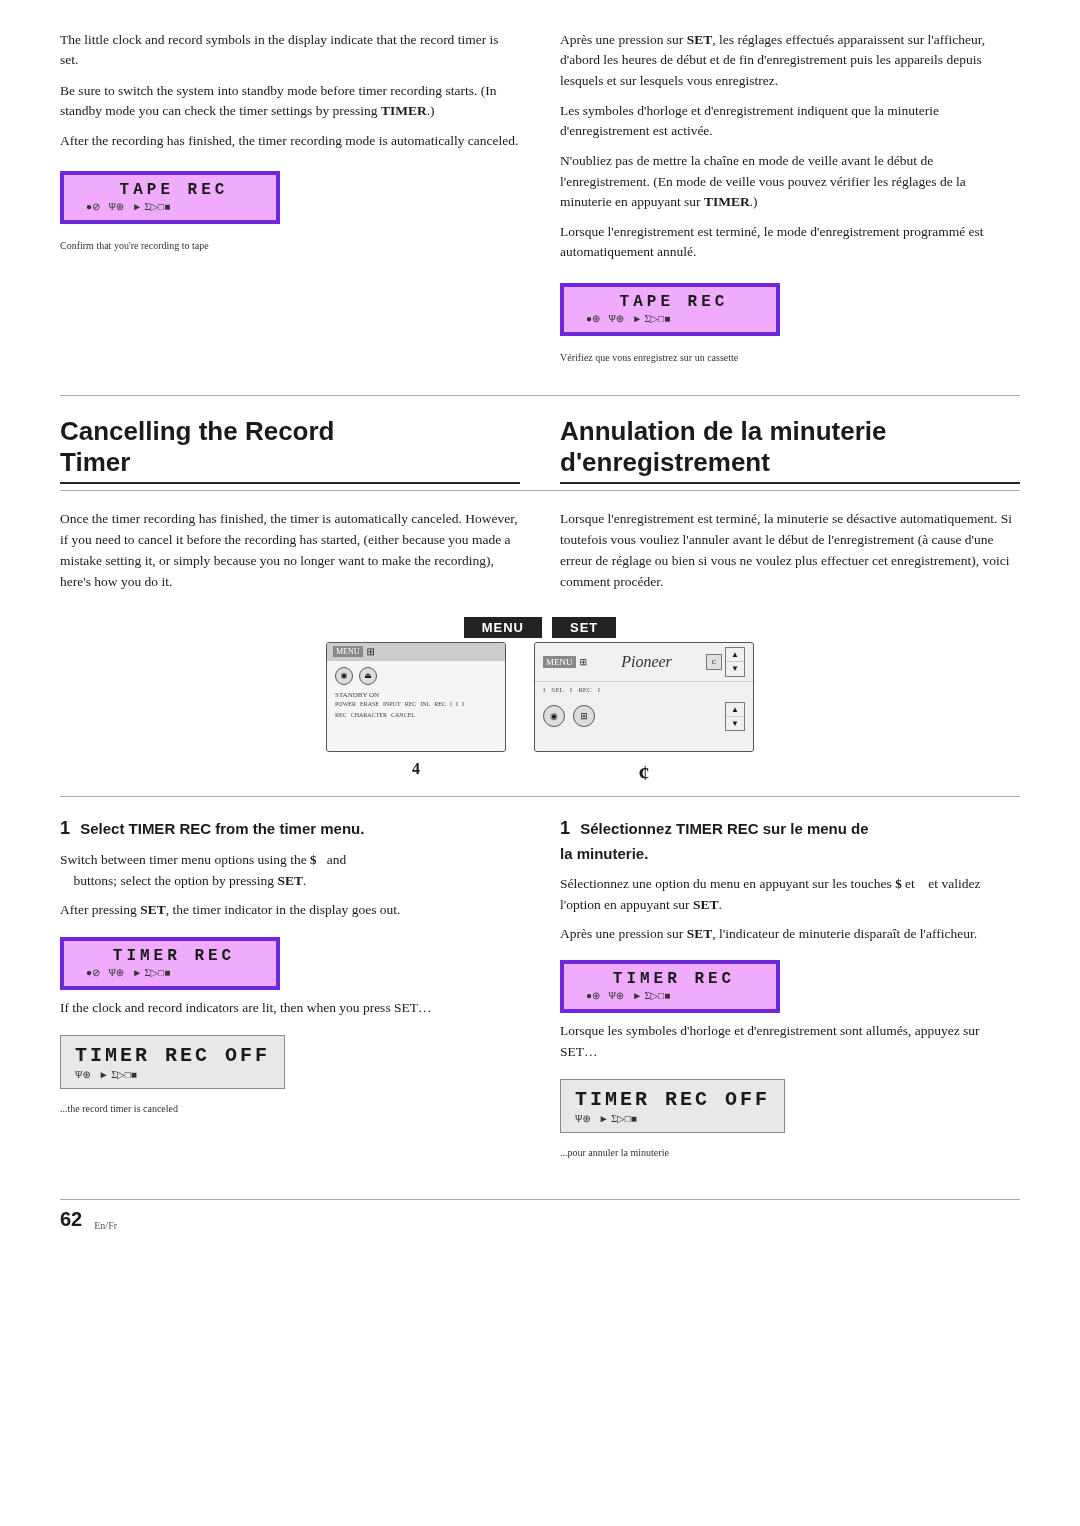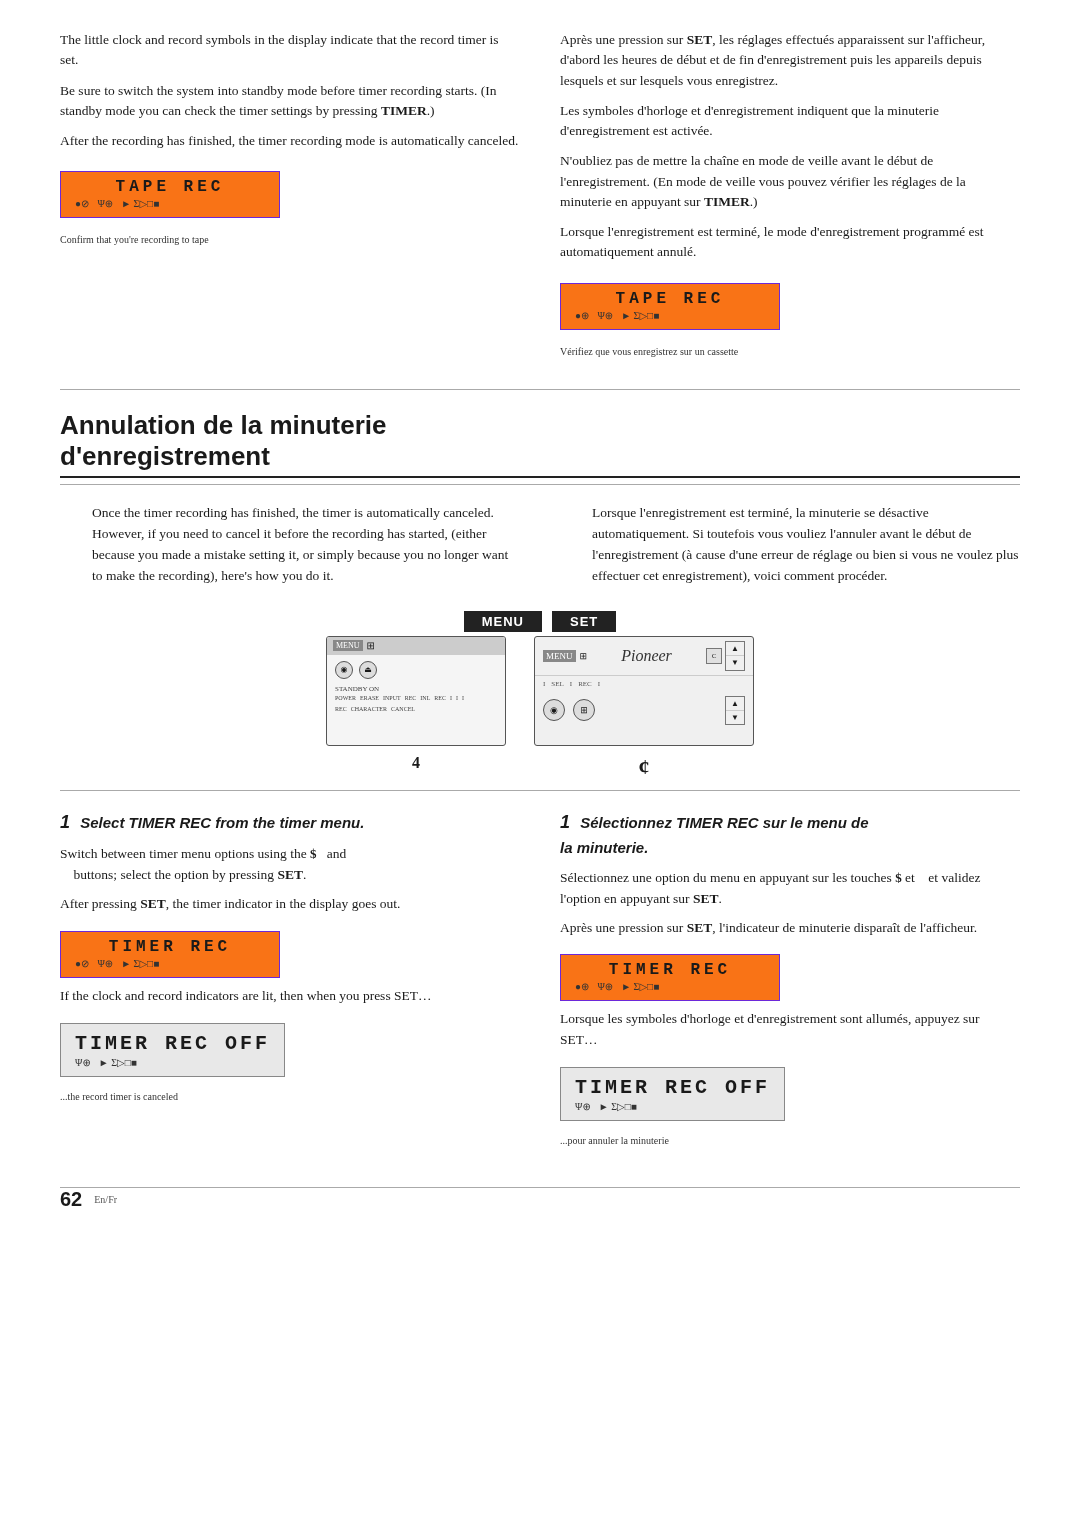--- a/index.html
+++ b/index.html
@@ -24,23 +24,23 @@
     .col-left, .col-right {
       flex: 1;
     }
 
     .col-left p, .col-right p {
       margin-bottom: 10px;
       line-height: 1.5;
     }
 
     .display-box {
-      background: #f97316;
-      border: 1px solid #6d28d9;
-      padding: 6px 14px 8px 14px;
+      background: #f0abfc;
+      border: 4px solid #6d28d9;
+      padding: 6px 14px 8px 22px;
       margin: 10px 0;
       display: inline-block;
       min-width: 220px;
     }
 
     .display-box .display-title {
       font-family: 'Courier New', Courier, monospace;
       font-size: 16px;
       font-weight: bold;
       letter-spacing: 4px;
@@ -95,21 +95,20 @@
       margin-bottom: 16px;
     }
 
     .body-col {
       flex: 1;
     }
 
     .body-col p {
       line-height: 1.55;
       margin-bottom: 8px;
-      margin-left: 32px;
     }
 
     .menu-set-labels {
       display: flex;
       gap: 60px;
       justify-content: center;
       margin-bottom: 4px;
     }
 
     .menu-label {
@@ -288,21 +287,20 @@
     .step-col {
       flex: 1;
     }
 
     .step-heading {
       font-family: Arial, Helvetica, sans-serif;
       font-size: 15px;
       font-weight: bold;
       margin-bottom: 8px;
       line-height: 1.4;
-      font-style: italic;
     }
 
     .step-number {
       font-size: 18px;
       font-weight: bold;
       font-family: Arial, sans-serif;
       margin-right: 6px;
     }
 
     .step-col p {
@@ -310,23 +308,24 @@
       margin-bottom: 8px;
     }
 
     .step-col .display-box {
       margin: 8px 0;
     }
 
     
     .page-footer {
       display: flex;
-      align-items: center;
+      align-items: flex-end;
       margin-top: 30px;
       border-top: 1px solid #aaa;
+      padding-top: 8px;
     }
 
     .page-number {
       font-family: Arial, sans-serif;
       font-weight: bold;
       font-size: 20px;
       margin-right: 12px;
     }
 
     .lang-note {
@@ -416,20 +415,26 @@
         <span>●⊕</span>
         <span>Ψ⊕</span>
         <span>► Σ▷□■</span>
       </div>
     </div>
     <p class="confirm-text">Vérifiez que vous enregistrez sur un cassette</p>
   </div>
 </div>
 
 <div class="section-row">
+  <div class="section-heading">
+    <h2>
+      <span>Cancelling the Record</span><br>
+      <span>Timer</span>
+    </h2>
+  </div>
   <div class="section-heading">
     <h2>
       <span>Annulation de la minuterie</span><br>
       <span>d'enregistrement</span>
     </h2>
   </div>
 </div>
 
 <div class="body-section">
   <div class="body-col">

